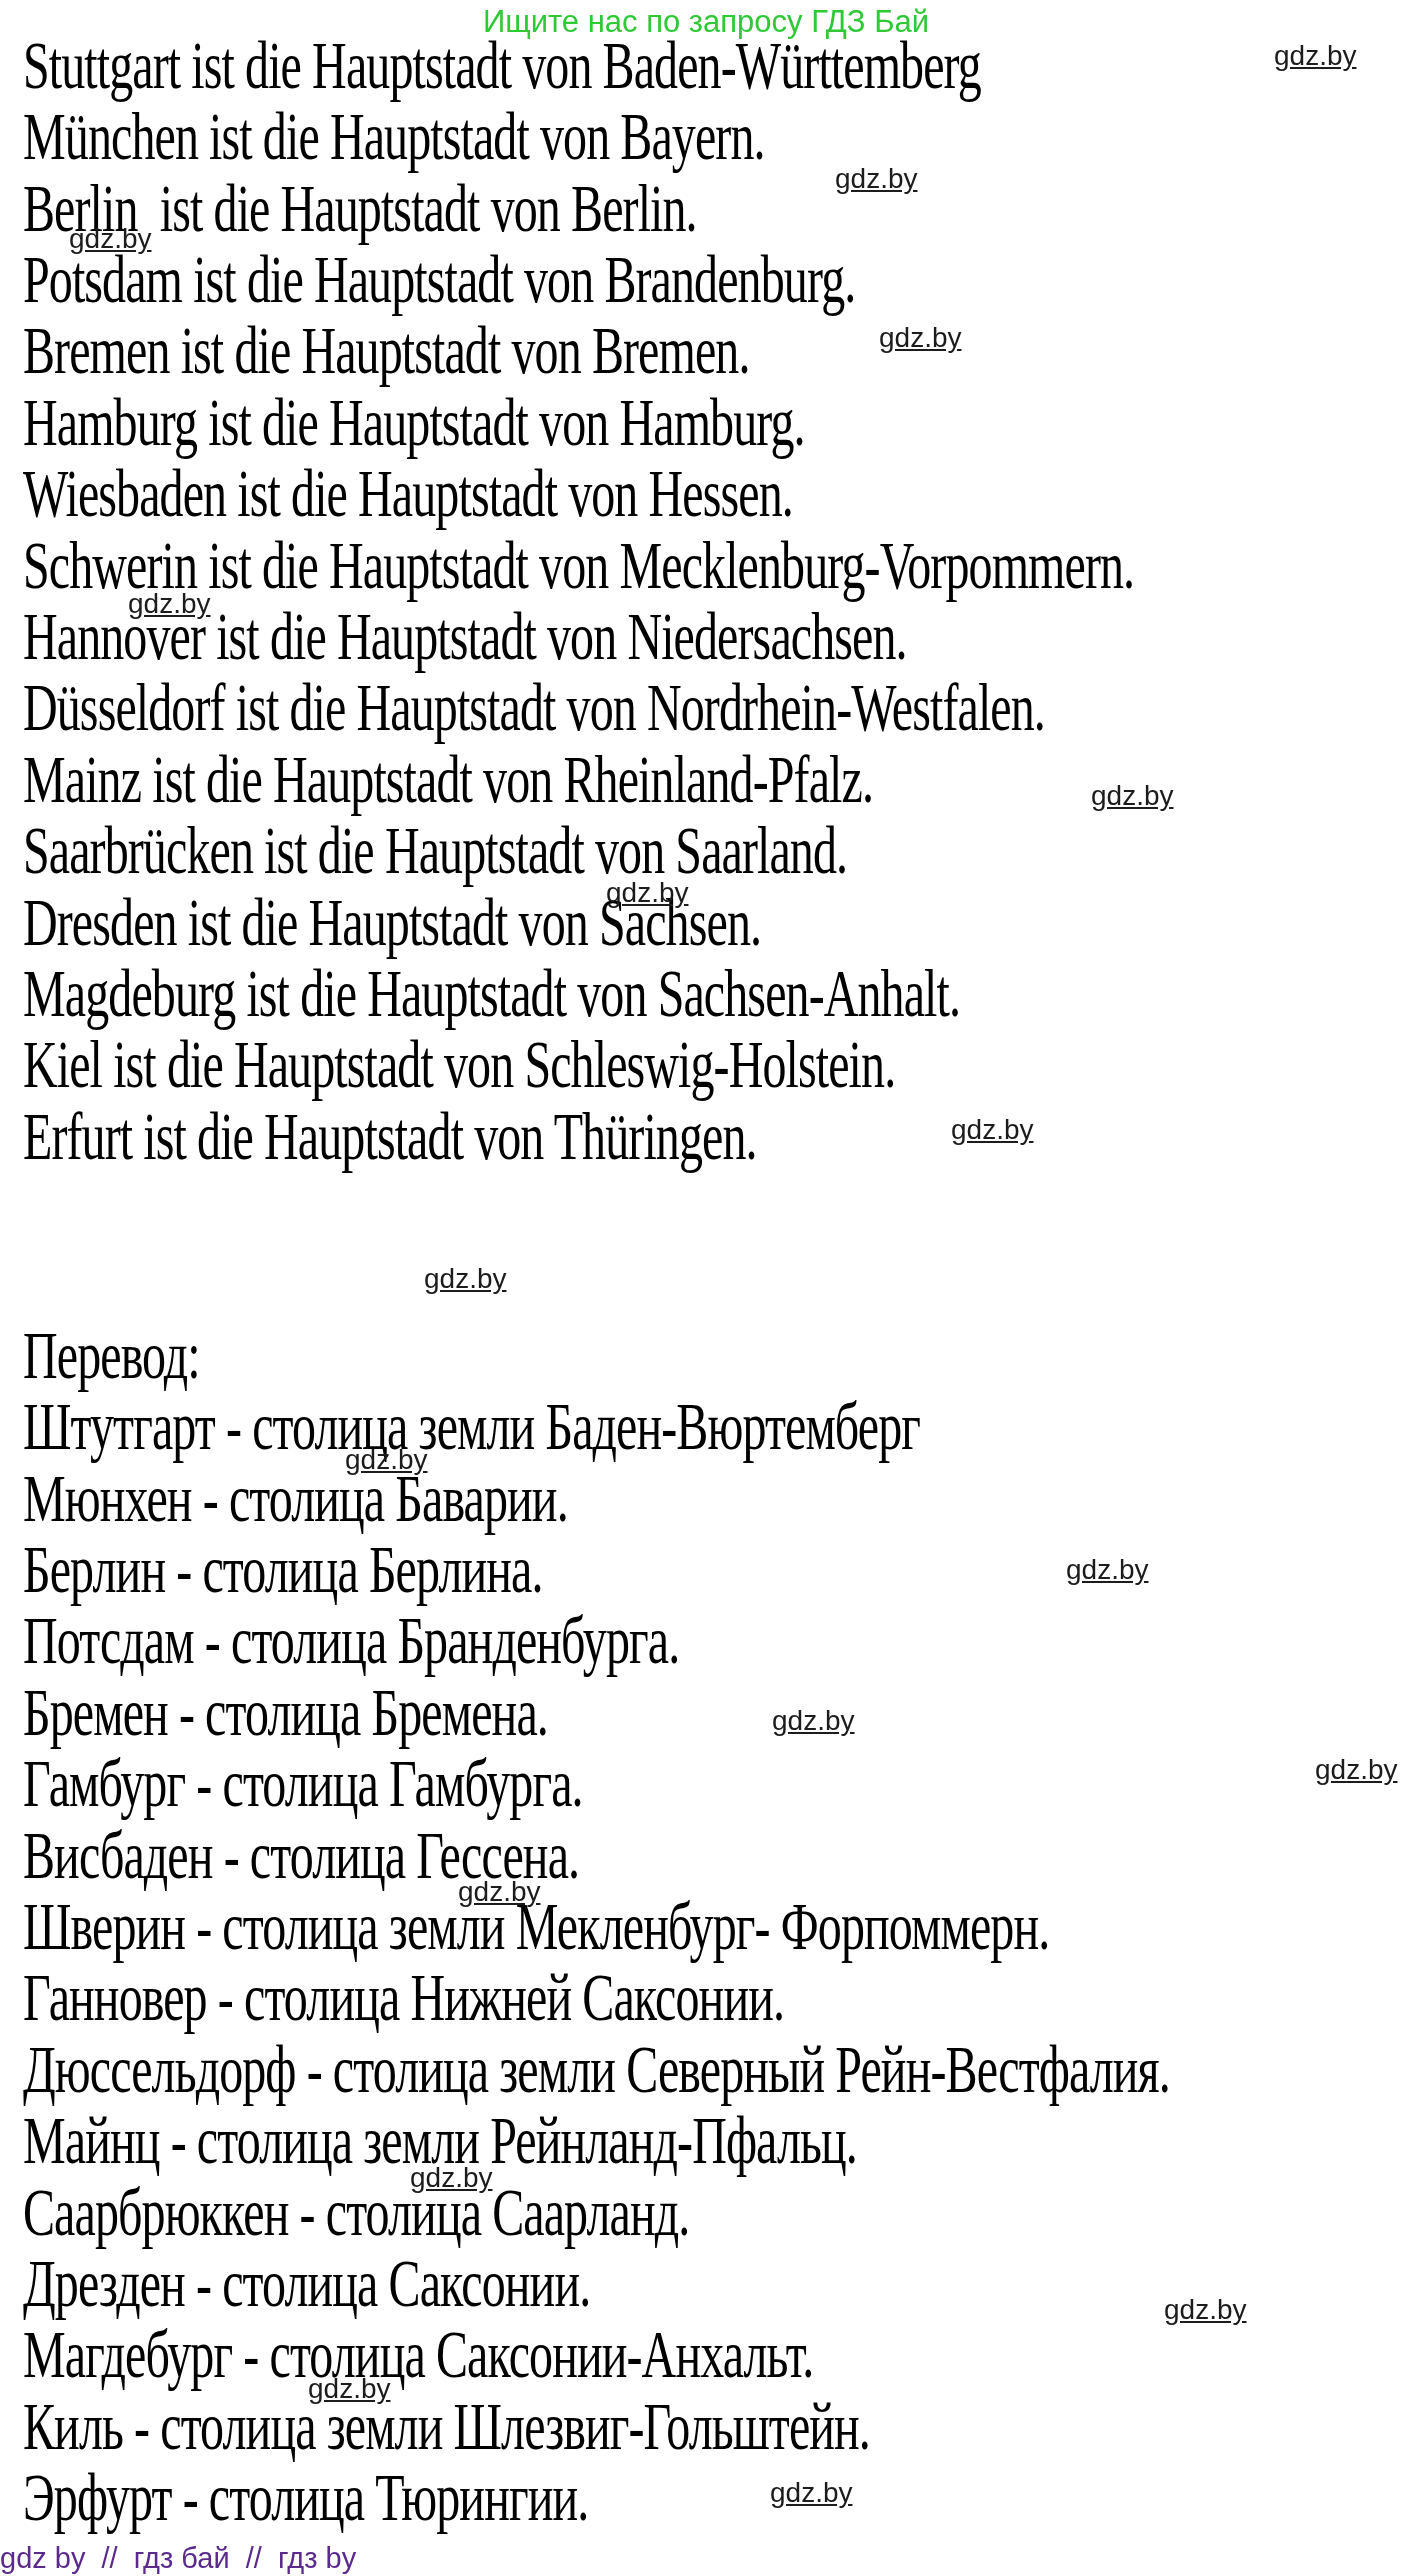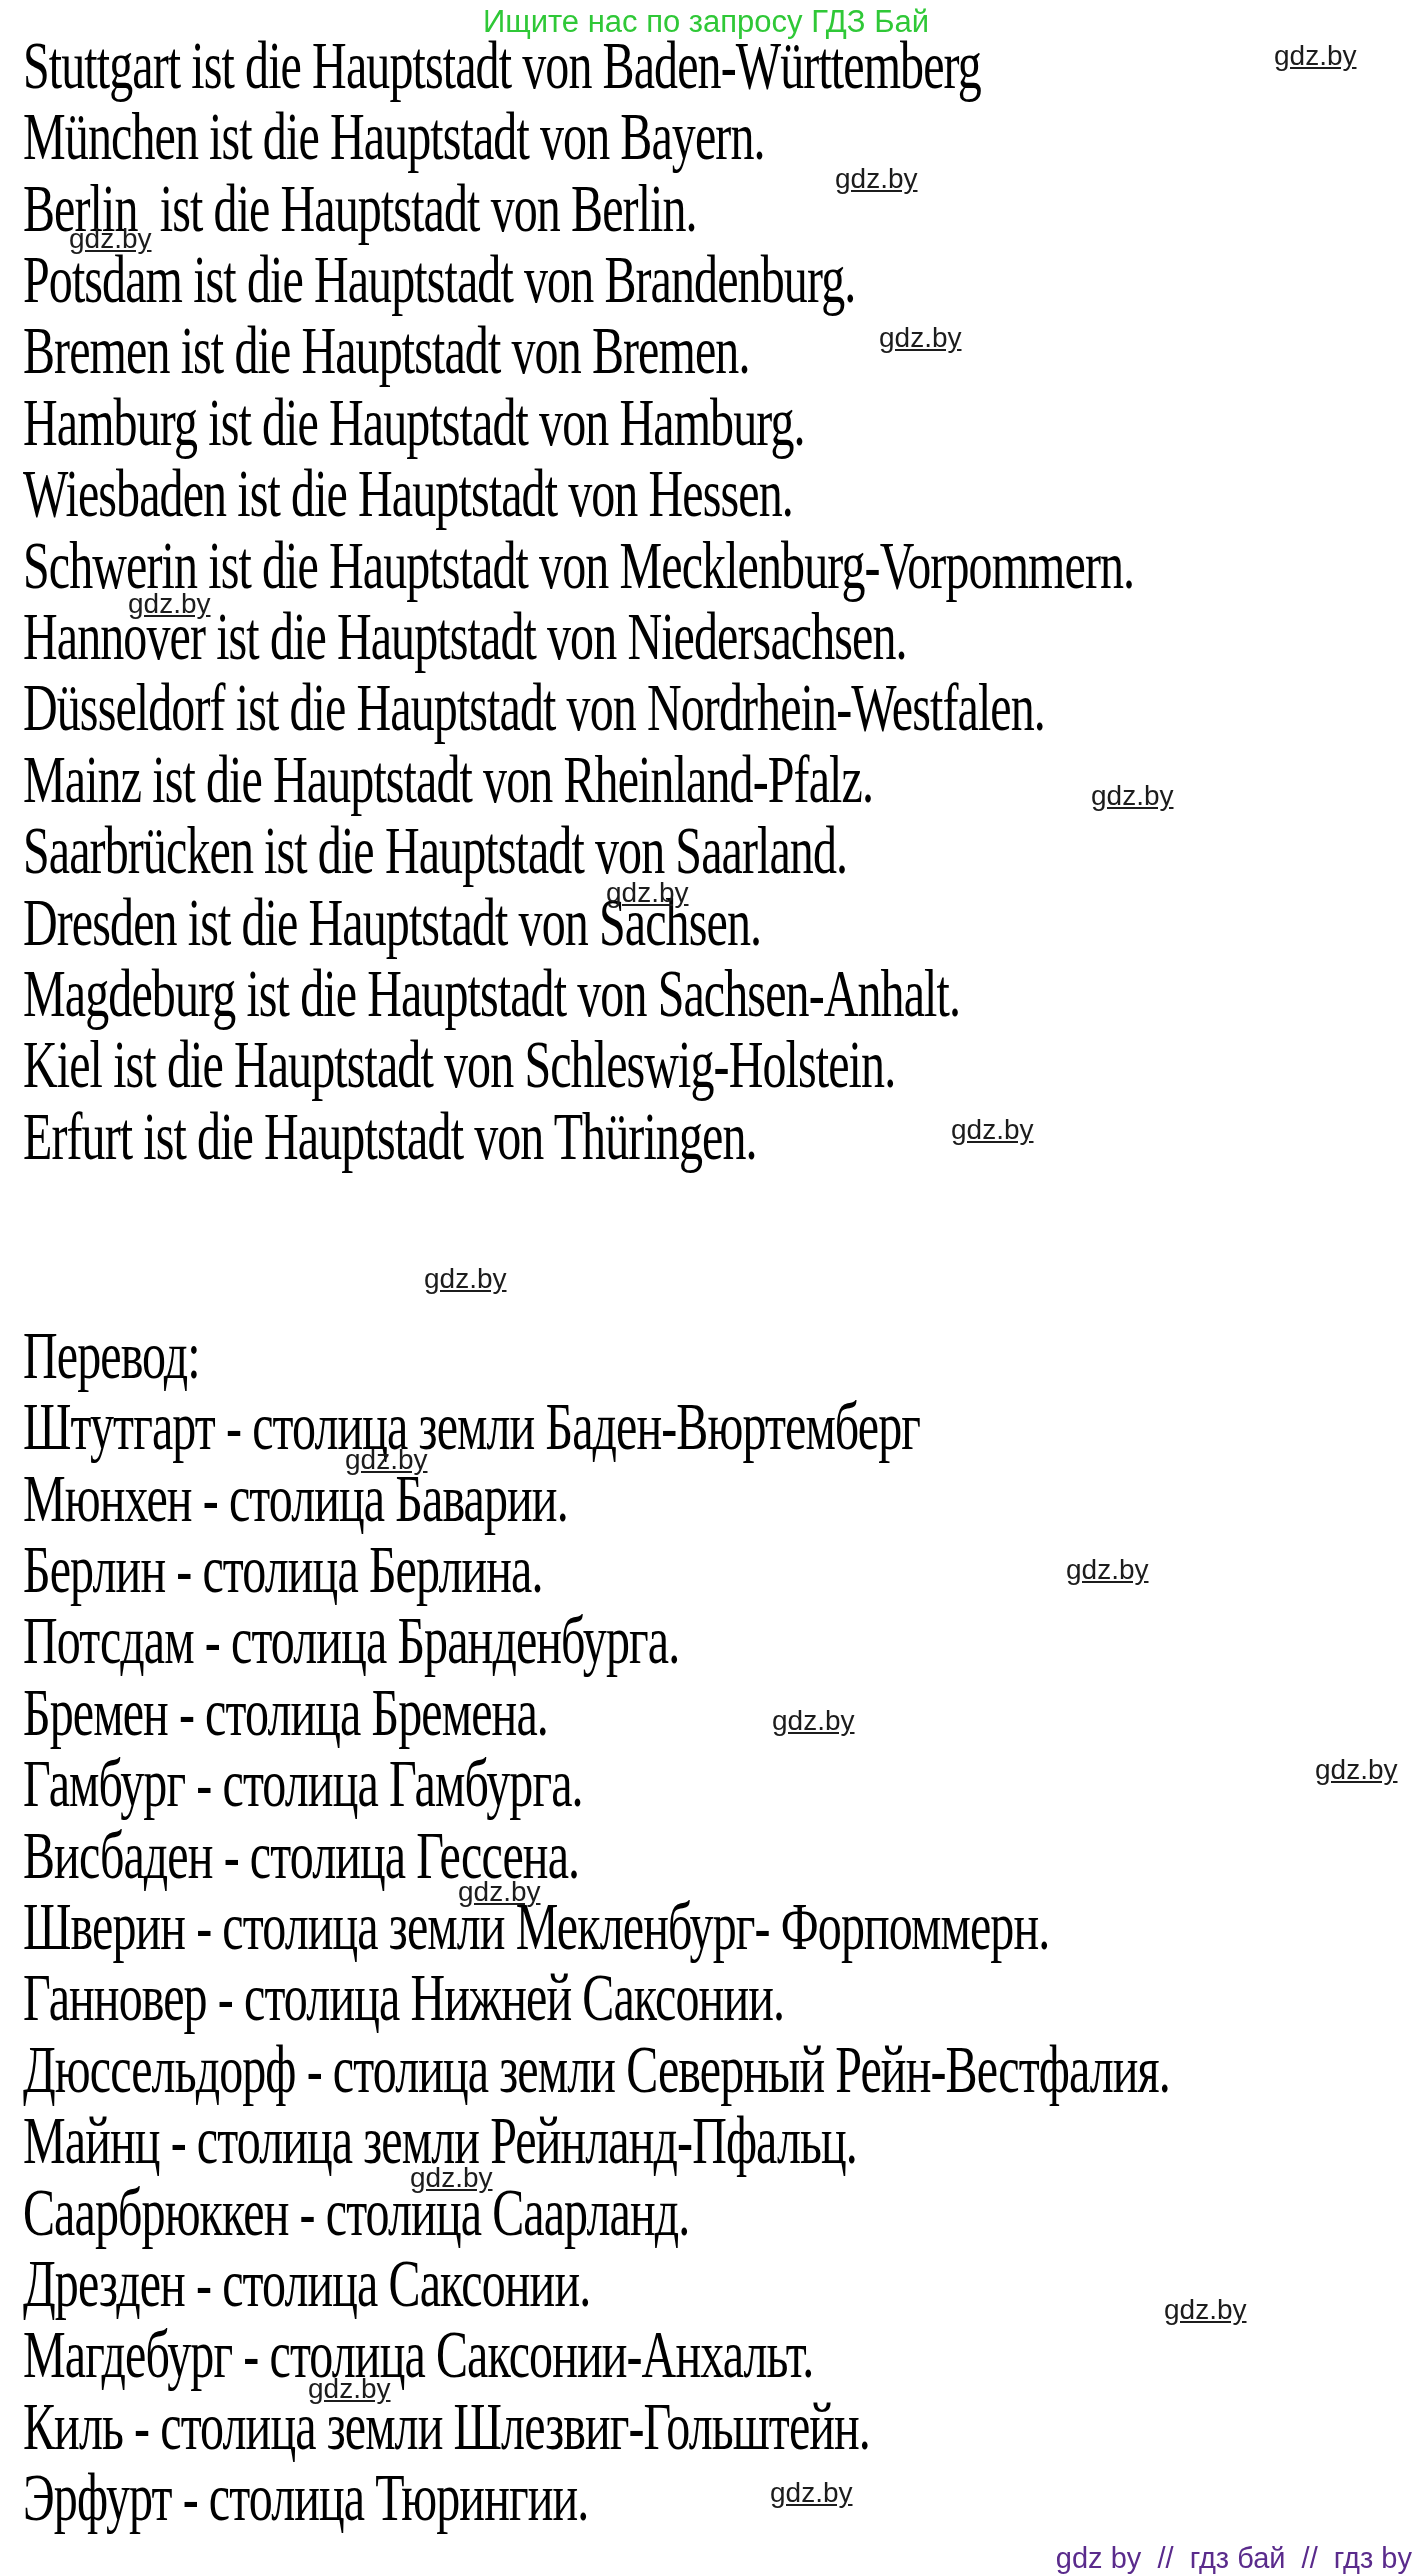--- a/index.html
+++ b/index.html
@@ -49,21 +49,21 @@
     line-height: 28px;
     color: #1c1c1c;
     white-space: pre;
     text-decoration: underline;
   }
   .footer {
     position: absolute;
     top: 2542px;
     left: 0;
     width: 100%;
-    text-align: right;
+    text-align: left;
     font-family: "Liberation Sans", "DejaVu Sans", sans-serif;
     font-size: 29px;
     color: #5a2b8c;
     white-space: pre-wrap;
   }
 </style>
 </head>
 <body>
 
 <div class="page">

